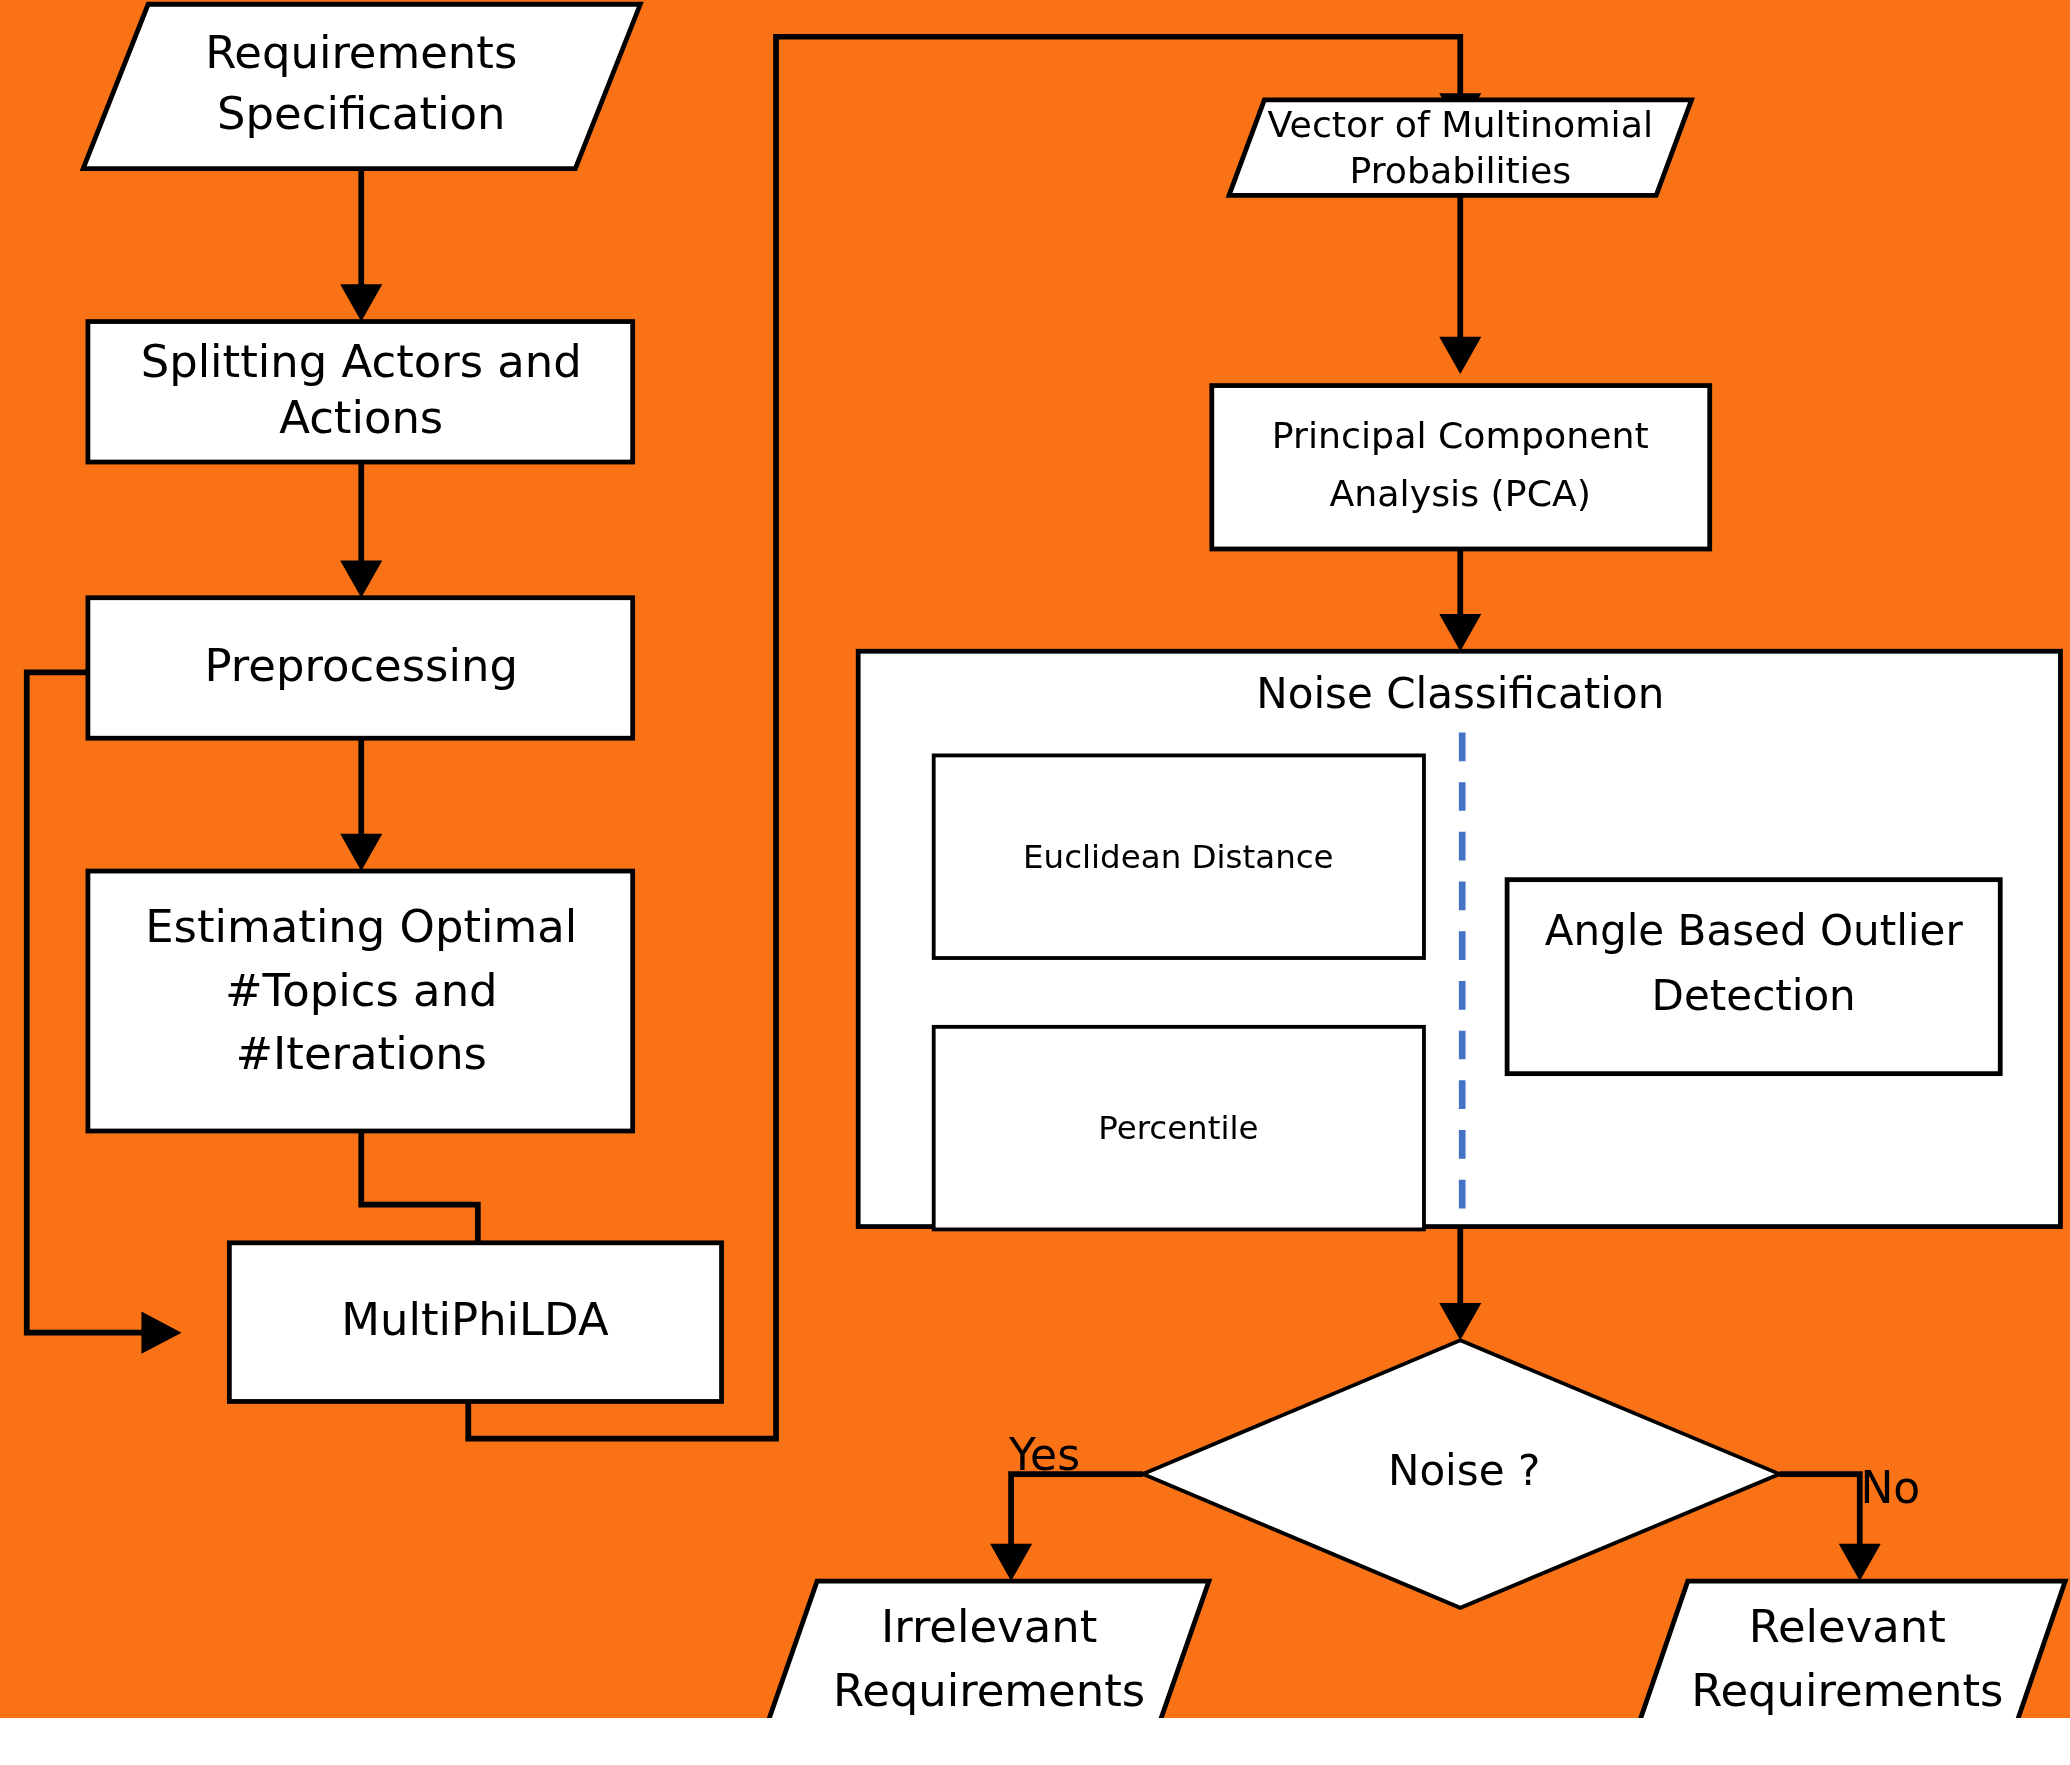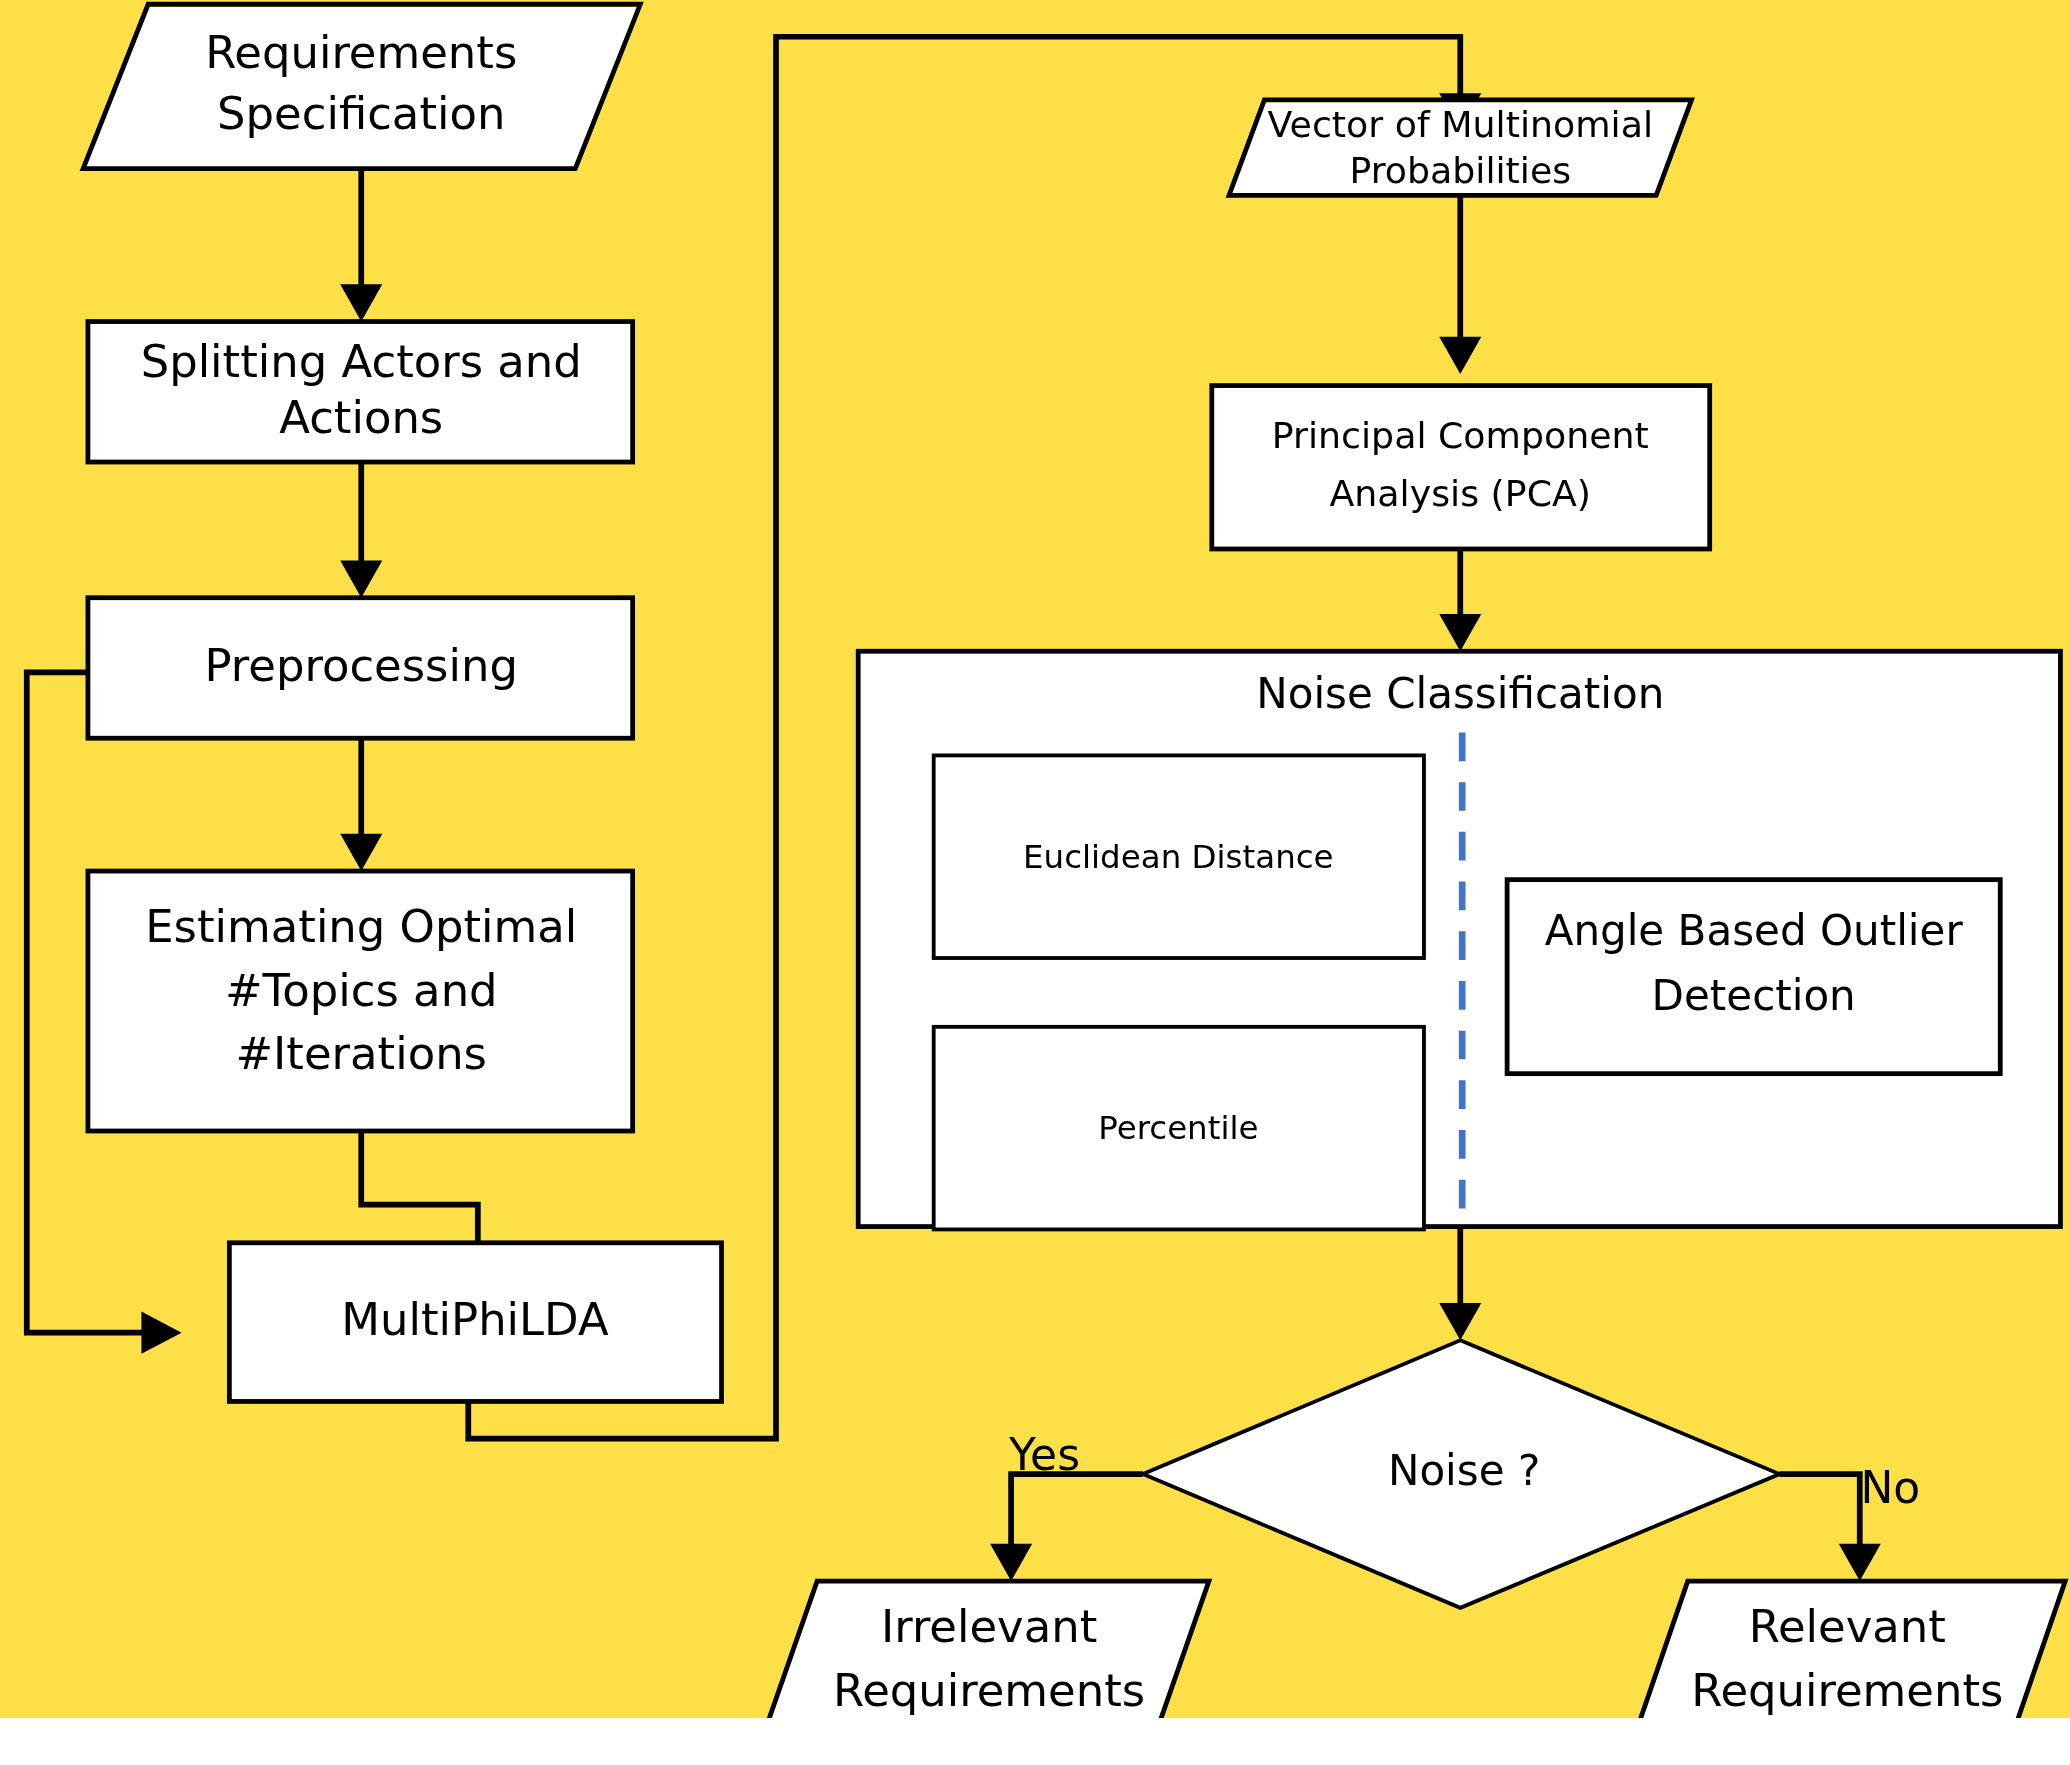--- a/index.html
+++ b/index.html
@@ -7,21 +7,21 @@
     padding: 0;
     background: #ffffff;
   }
   body {
     font-family: "DejaVu Sans", sans-serif;
   }
   #flow-root {
     position: relative;
     width: 2070px;
     height: 1718px;
-    background: #fde047;
+    background: #f97316;
     overflow: hidden;
   }
   svg#flow-svg {
     position: absolute;
     top: 0;
     left: 0;
     width: 2070px;
     height: 1766px;
     display: block;
   }

